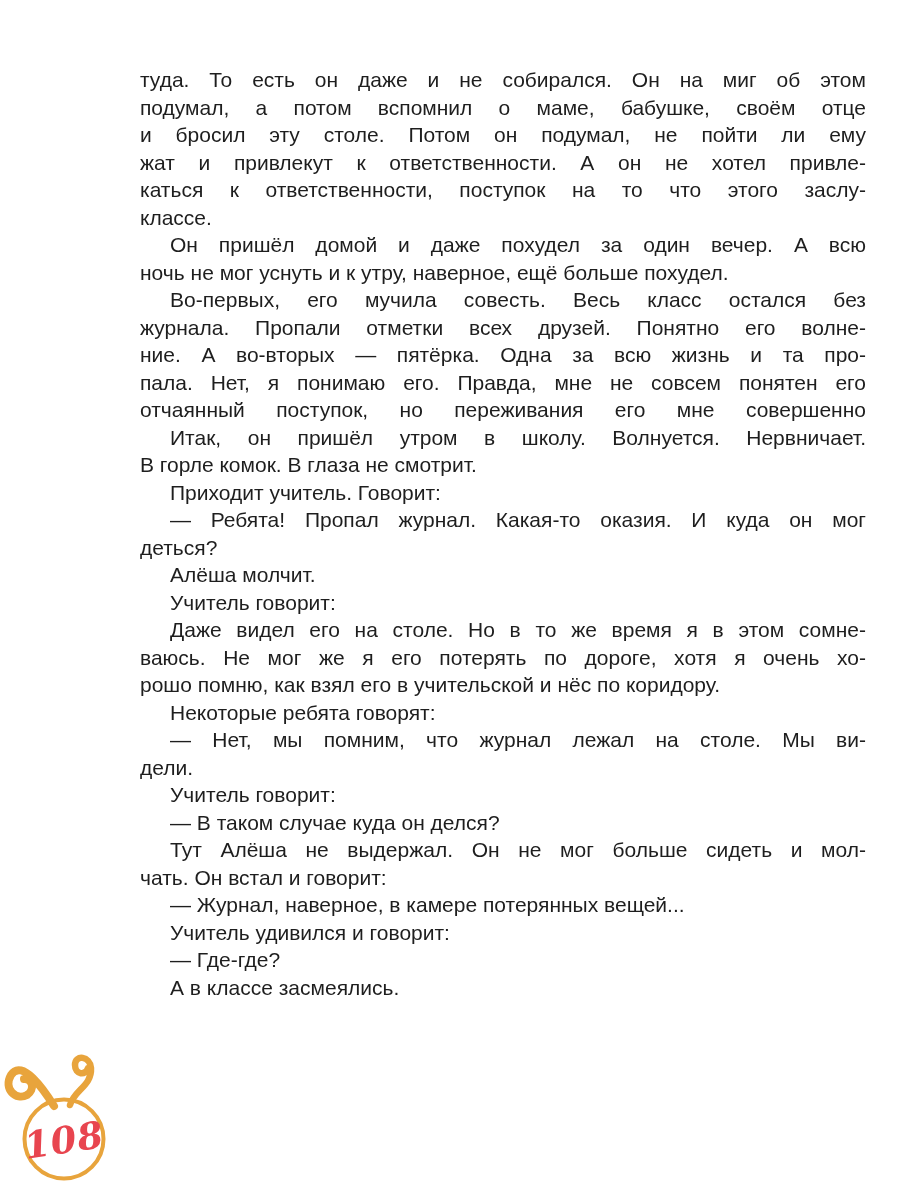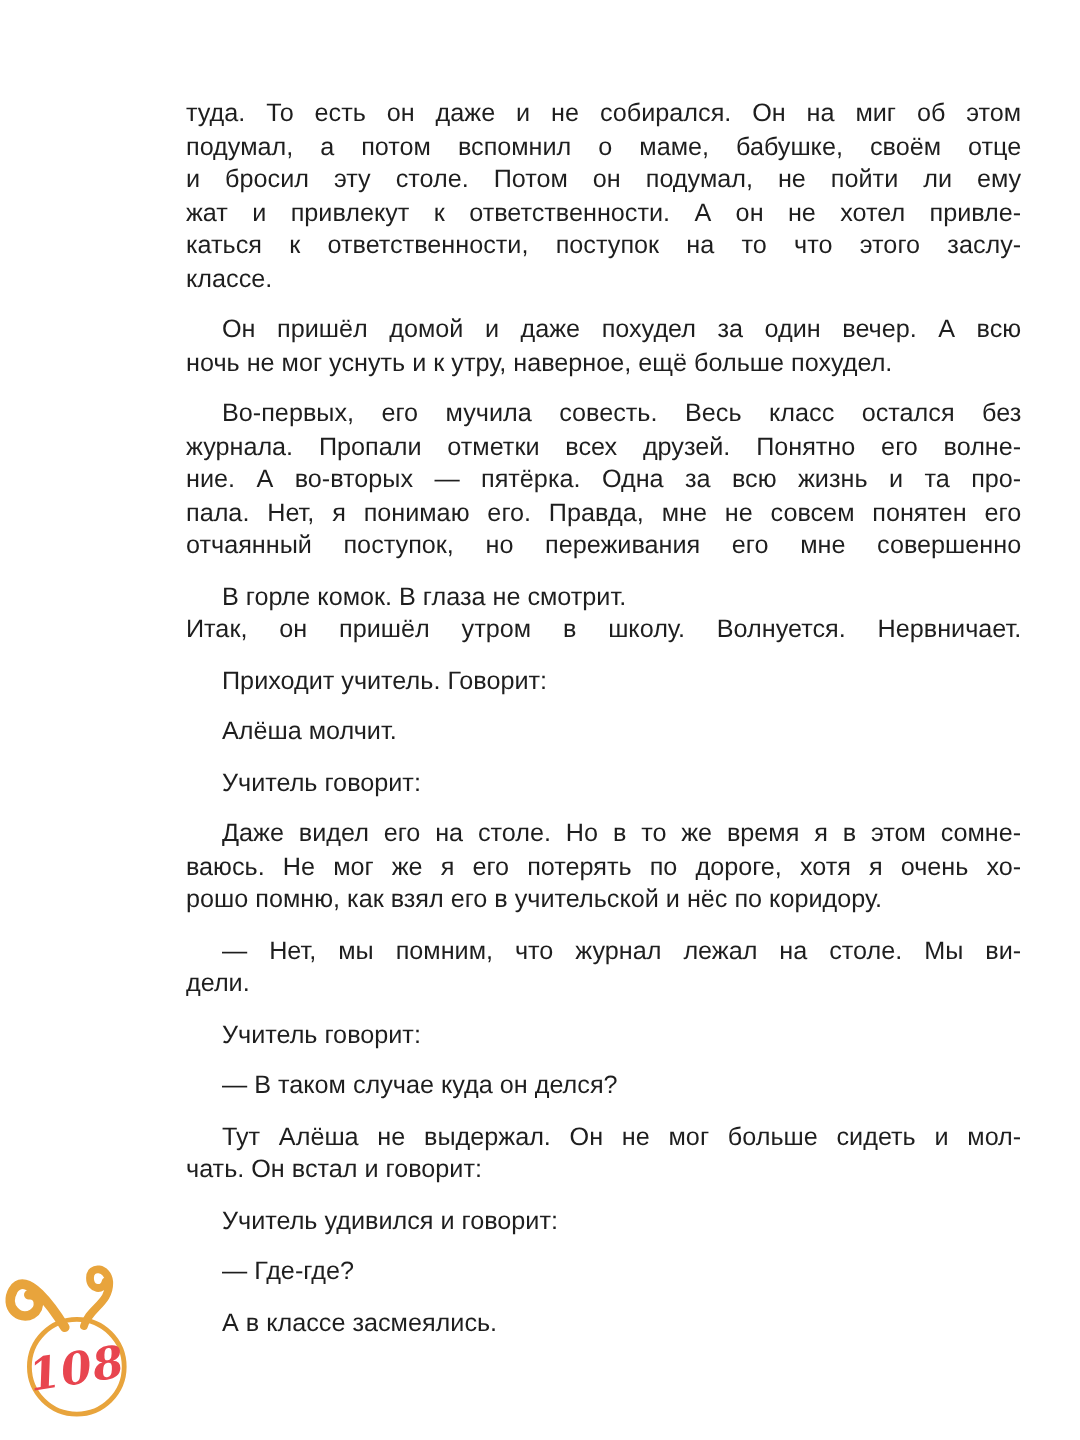--- a/index.html
+++ b/index.html
@@ -16,21 +16,21 @@
     font-family: "Liberation Sans", "DejaVu Sans", sans-serif;
   }
   .text-block {
     position: absolute;
     left: 140px;
     top: 66px;
     width: 726px;
     color: var(--text, #1e1e1e);
     font-size: 21px;
   }
-  .para { margin: 15px; }
+  .para { margin: 0; }
   .line {
     line-height: 27.5px;
     min-height: 27.5px;
     text-align: justify;
     white-space: normal;
   }
   .line.fill { text-align-last: justify; }
   .line.last { text-align-last: left; }
   .para.indent .line:first-child { padding-left: 30px; }
 
@@ -84,50 +84,60 @@
         <div class="line last">ночь не мог уснуть и к утру, наверное, ещё больше похудел.</div>
       </div>
       <div class="para indent">
         <div class="line fill">Во-первых, его мучила совесть. Весь класс остался без</div>
         <div class="line fill">журнала. Пропали отметки всех друзей. Понятно его волне-</div>
         <div class="line fill">ние. А во-вторых — пятёрка. Одна за всю жизнь и та про-</div>
         <div class="line fill">пала. Нет, я понимаю его. Правда, мне не совсем понятен его</div>
         <div class="line fill">отчаянный поступок, но переживания его мне совершенно</div>
       </div>
       <div class="para indent">
+        <div class="line fill">Итак, он пришёл утром в школу. Волнуется. Нервничает.</div>
         <div class="line last">В горле комок. В глаза не смотрит.</div>
-        <div class="line fill">Итак, он пришёл утром в школу. Волнуется. Нервничает.</div>
       </div>
       <div class="para indent">
         <div class="line last">Приходит учитель. Говорит:</div>
+      </div>
+      <div class="para indent">
+        <div class="line fill">— Ребята! Пропал журнал. Какая-то оказия. И куда он мог</div>
+        <div class="line last">деться?</div>
       </div>
       <div class="para indent">
         <div class="line last">Алёша молчит.</div>
       </div>
       <div class="para indent">
         <div class="line last">Учитель говорит:</div>
       </div>
       <div class="para indent">
         <div class="line fill">Даже видел его на столе. Но в то же время я в этом сомне-</div>
         <div class="line fill">ваюсь. Не мог же я его потерять по дороге, хотя я очень хо-</div>
         <div class="line last">рошо помню, как взял его в учительской и нёс по коридору.</div>
+      </div>
+      <div class="para indent">
+        <div class="line last">Некоторые ребята говорят:</div>
       </div>
       <div class="para indent">
         <div class="line fill">— Нет, мы помним, что журнал лежал на столе. Мы ви-</div>
         <div class="line last">дели.</div>
       </div>
       <div class="para indent">
         <div class="line last">Учитель говорит:</div>
       </div>
       <div class="para indent">
         <div class="line last">— В таком случае куда он делся?</div>
       </div>
       <div class="para indent">
         <div class="line fill">Тут Алёша не выдержал. Он не мог больше сидеть и мол-</div>
         <div class="line last">чать. Он встал и говорит:</div>
+      </div>
+      <div class="para indent">
+        <div class="line last">— Журнал, наверное, в камере потерянных вещей...</div>
       </div>
       <div class="para indent">
         <div class="line last">Учитель удивился и говорит:</div>
       </div>
       <div class="para indent">
         <div class="line last">— Где-где?</div>
       </div>
       <div class="para indent">
         <div class="line last">А в классе засмеялись.</div>
       </div>

